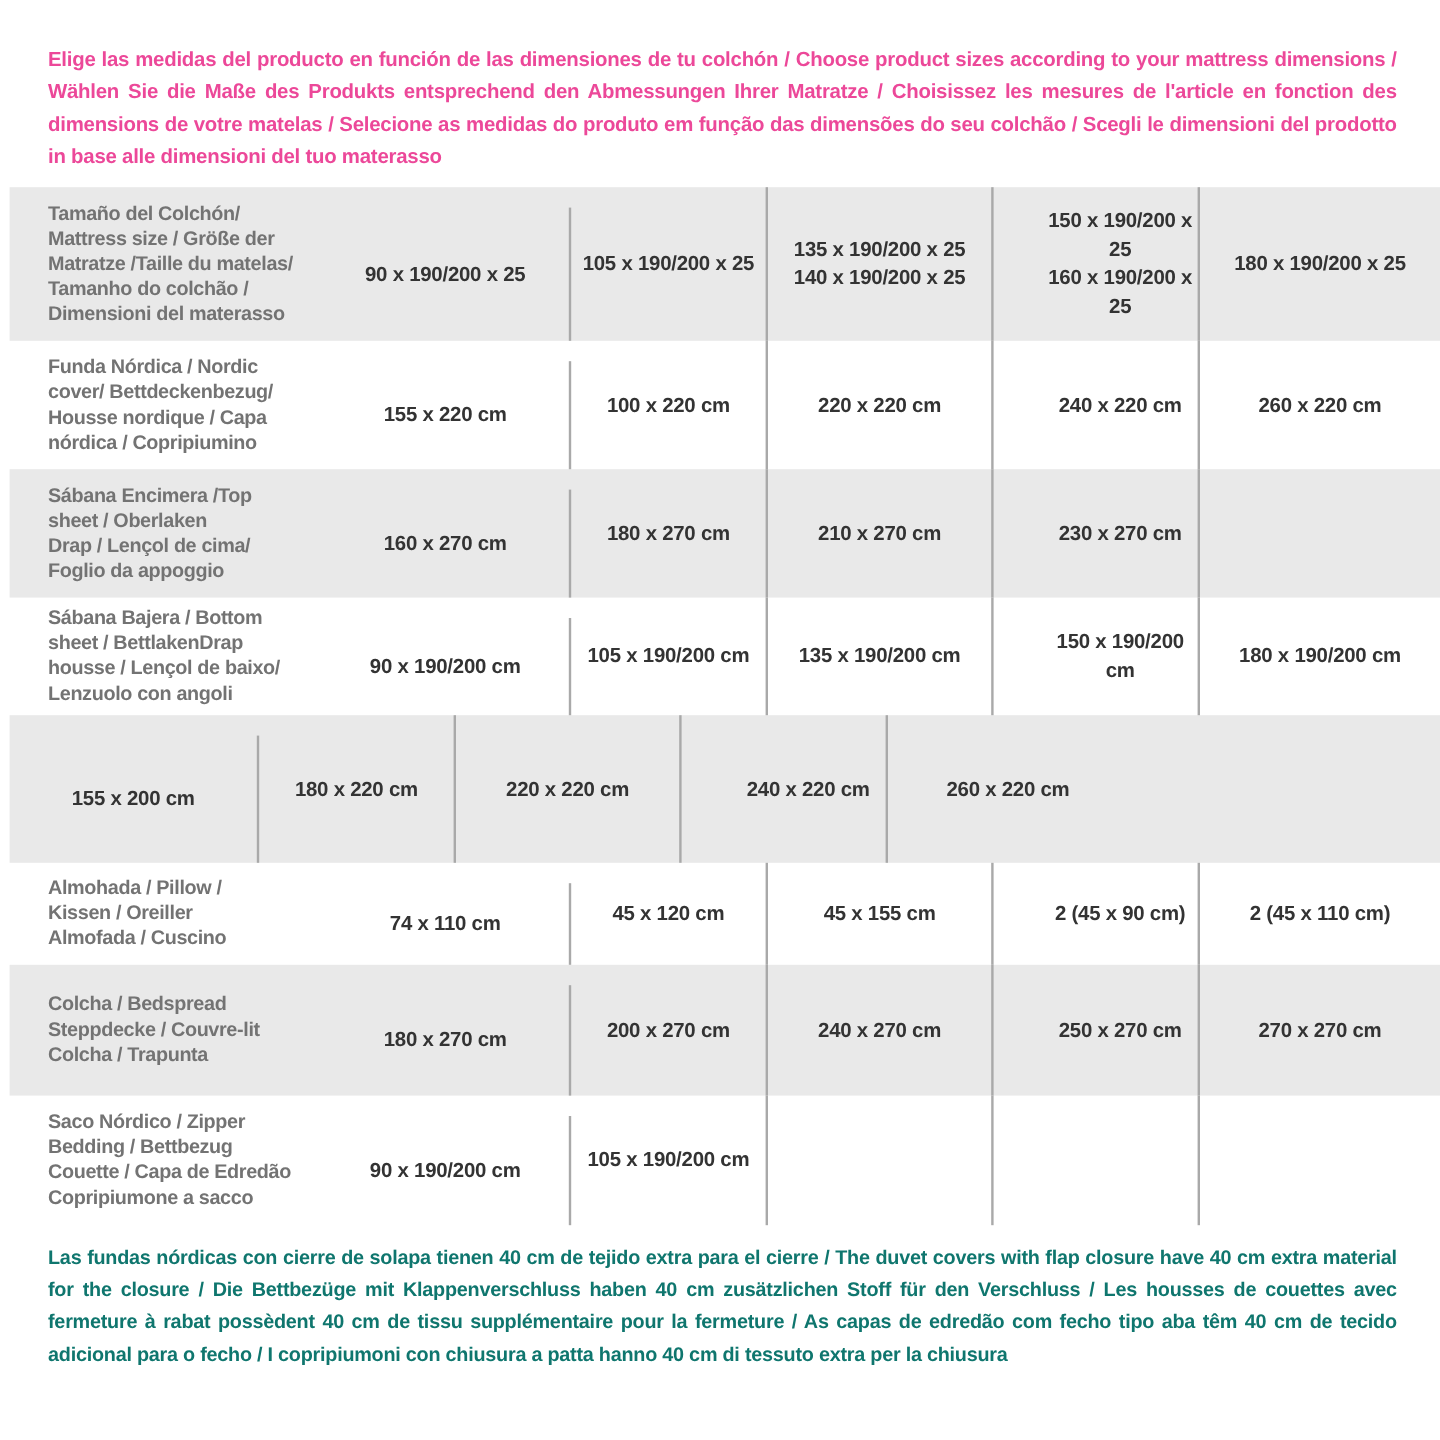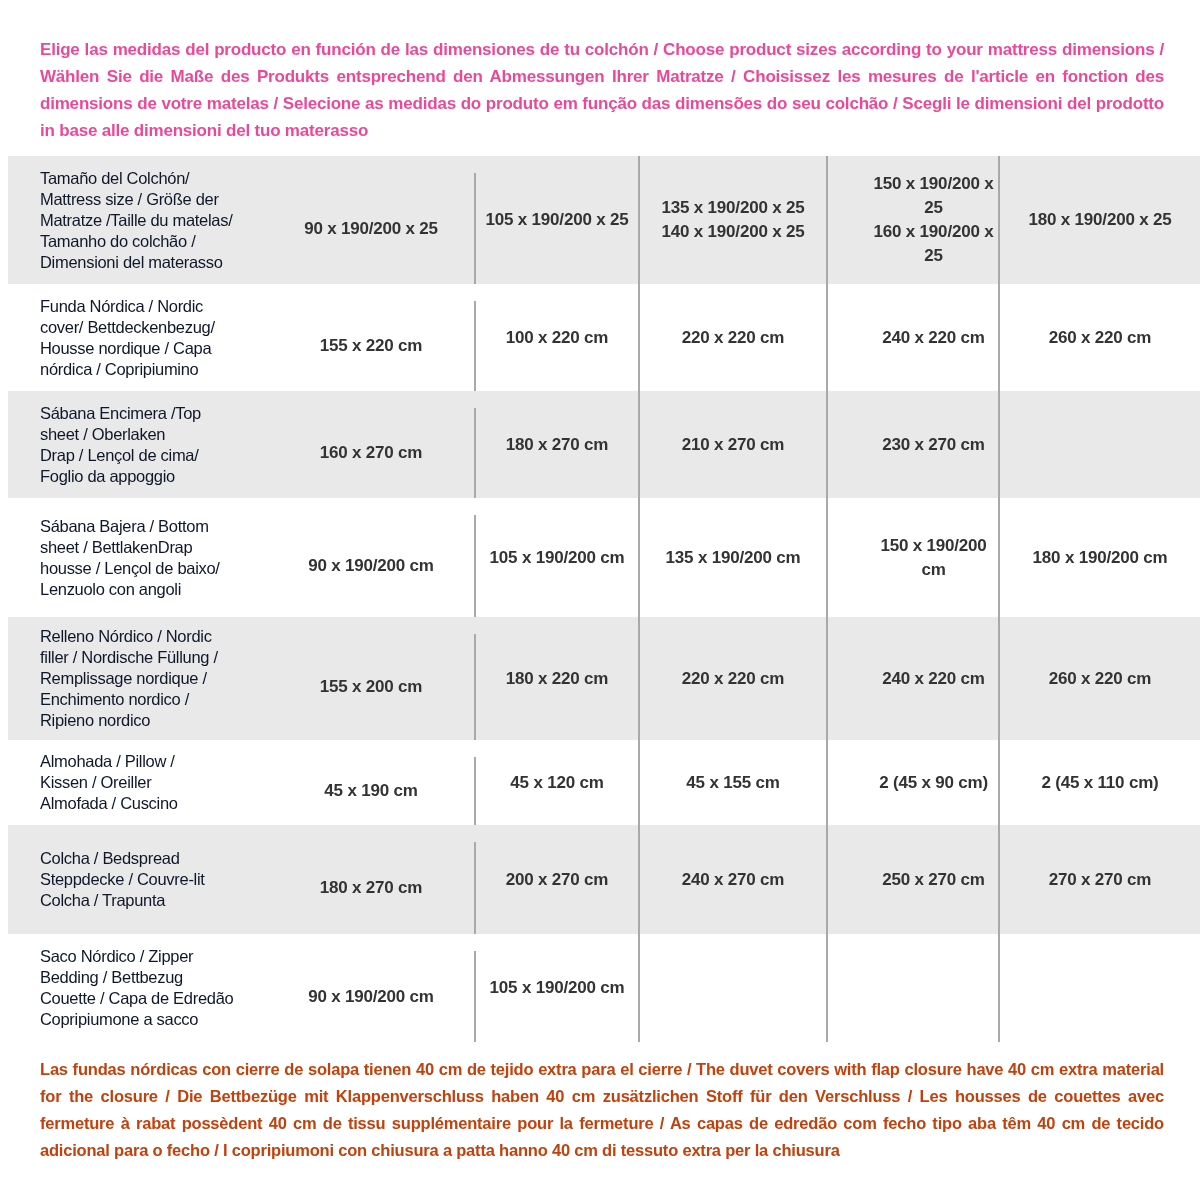--- a/index.html
+++ b/index.html
@@ -25,26 +25,26 @@
     width: 1192px;
   }
   .trow { display: flex; width: 100%; }
   .trow.shade { background: #e9e9e9; }
   .cell { flex: 0 0 auto; }
   .label-cell {
     width: 260px;
     padding-left: 32px;
     display: flex;
     align-items: center;
-    font-weight: normal;
+    font-weight: bold;
     font-size: 16.5px;
     line-height: 21px;
     letter-spacing: -0.3px;
     white-space: pre-line;
-    color: #0f172a;
+    color: #737373;
   }
   .value-cell {
     display: flex;
     align-items: center;
     justify-content: center;
     text-align: center;
     font-weight: bold;
     font-size: 17px;
     line-height: 24px;
     letter-spacing: -0.2px;
@@ -53,33 +53,33 @@
   }
   .value-cell.divider { border-right: 2px solid #a9a9a9; }
   .c1 { width: 208px; margin-top: 17px; }
   .c2 { width: 164px; }
   .c3 { width: 188px; }
   .c4 { width: 172px; padding-left: 41px; }
   .c5 { width: 200px; }
   .r1 { height: 128px; }
   .r2 { height: 107px; }
   .r3 { height: 107px; }
-  .r4 { height: 119px; }
+  .r4 { height: 98px; }
   .r5 { height: 123px; }
   .r6 { height: 85px; }
   .r7 { height: 109px; }
   .r8 { height: 108px; }
   .note {
     margin: 14px 36px 0 40px;
     font-size: 16.5px;
     font-weight: bold;
     line-height: 27px;
     text-align: justify;
     letter-spacing: -0.2px;
-    color: #c2410c;
+    color: #0f766e;
   }
 </style>
 </head>
 <body>
 
 <div>
 
   <p class="intro">Elige las medidas del producto en función de las dimensiones de tu colchón / Choose product sizes according to your mattress dimensions / Wählen Sie die Maße des Produkts entsprechend den Abmessungen Ihrer Matratze / Choisissez les mesures de l'article en fonction des dimensions de votre matelas / Selecione as medidas do produto em função das dimensões do seu colchão / Scegli le dimensioni del prodotto in base alle dimensioni del tuo materasso</p>
 
   <div class="size-table">
@@ -128,37 +128,32 @@
 housse / Lençol de baixo/
 Lenzuolo con angoli</div>
       <div class="cell value-cell c1 divider">90 x 190/200 cm</div>
       <div class="cell value-cell c2 divider">105 x 190/200 cm</div>
       <div class="cell value-cell c3 divider">135 x 190/200 cm</div>
       <div class="cell value-cell c4 divider">150 x 190/200 cm</div>
       <div class="cell value-cell c5">180 x 190/200 cm</div>
     </div>
 
     <div class="trow shade r5">
-      <div class="cell label-cell">Relleno Nórdico / Nordic
-filler / Nordische Füllung /
-Remplissage nordique /
-Enchimento nordico /
-Ripieno nordico</div>
       <div class="cell value-cell c1 divider">155 x 200 cm</div>
       <div class="cell value-cell c2 divider">180 x 220 cm</div>
       <div class="cell value-cell c3 divider">220 x 220 cm</div>
       <div class="cell value-cell c4 divider">240 x 220 cm</div>
       <div class="cell value-cell c5">260 x 220 cm</div>
     </div>
 
     <div class="trow r6">
       <div class="cell label-cell">Almohada  / Pillow /
 Kissen / Oreiller
 Almofada / Cuscino</div>
-      <div class="cell value-cell c1 divider">45 x 190 cm</div>
+      <div class="cell value-cell c1 divider">74 x 110 cm</div>
       <div class="cell value-cell c2 divider">45 x 120 cm</div>
       <div class="cell value-cell c3 divider">45 x 155 cm</div>
       <div class="cell value-cell c4 divider">2 (45 x 90 cm)</div>
       <div class="cell value-cell c5">2 (45 x 110 cm)</div>
     </div>
 
     <div class="trow shade r7">
       <div class="cell label-cell">Colcha / Bedspread
 Steppdecke / Couvre-lit
 Colcha / Trapunta</div>

